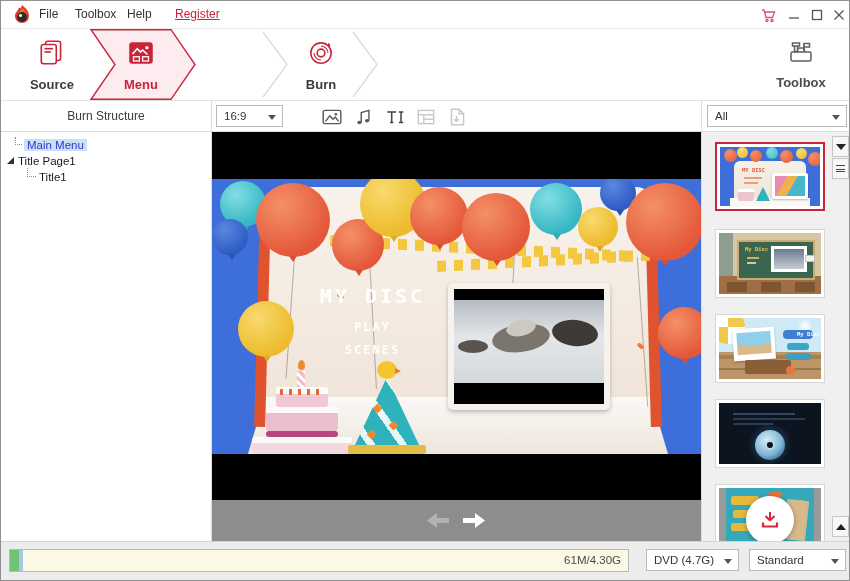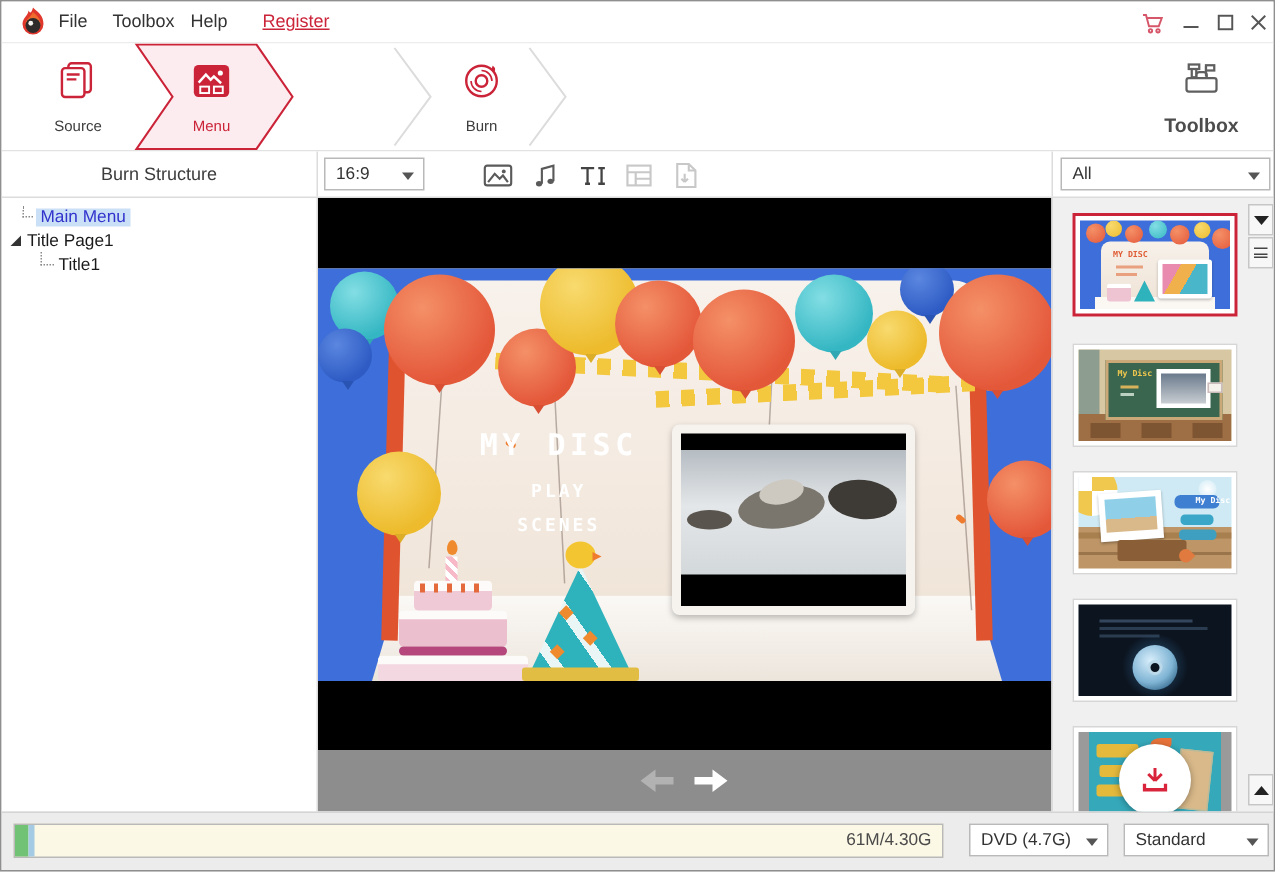--- a/index.html
+++ b/index.html
@@ -17,21 +17,21 @@
   .win-btn { position:absolute; top:5px; width:18px; height:18px; display:flex; align-items:center; justify-content:center; }
   .wb-cart{left:758px;} .wb-min{left:784px;} .wb-max{left:807px;} .wb-close{left:829px;}
 
   
   .navbar { position:absolute; left:0; top:28px; width:100%; height:72px; background:#fff;
             border-bottom:1px solid #e2e2e2; }
   .nav-bg { position:absolute; left:0; top:0; }
   .navtab { position:absolute; top:0; width:72px; height:71px; display:flex; flex-direction:column;
             align-items:center; justify-content:center; gap:5px; cursor:pointer; }
   .nt-source{left:15px;} .nt-menu{left:104px;} .nt-preview{left:195px;} .nt-burn{left:284px;}
-  .navtab .nt-label{ font-size:10px; font-weight:normal; color:#3d3d3d; }
+  .navtab .nt-label{ font-size:13px; font-weight:bold; color:#3d3d3d; }
   .nt-menu .nt-label{ color:#cb2439; }
   .toolbox-btn { position:absolute; right:6px; top:0; width:84px; height:71px; display:flex;
                  flex-direction:column; align-items:center; justify-content:center; gap:4px; cursor:pointer; }
   .toolbox-btn .nt-label { font-size:13px; font-weight:bold; color:#4c4c4c; }
 
   
   .toolrow { position:absolute; left:0; top:100px; width:100%; height:31px; background:#fff;
              border-bottom:1px solid #dcdcdc; }
   .tool-left { position:absolute; left:0; top:0; width:211px; height:100%; border-right:1px solid #dcdcdc;
                display:flex; align-items:center; justify-content:center; }

